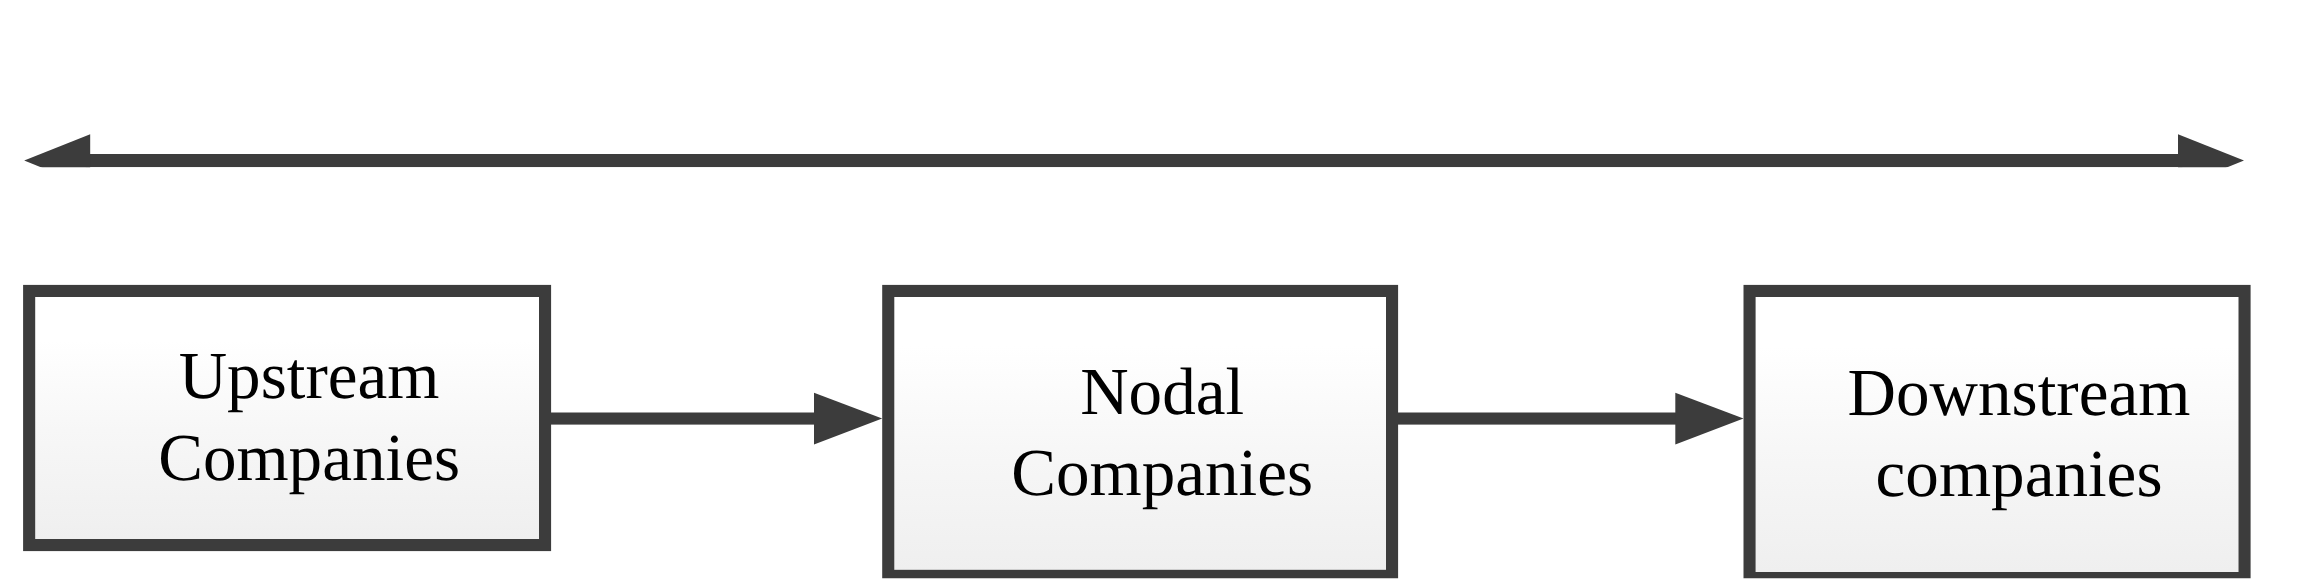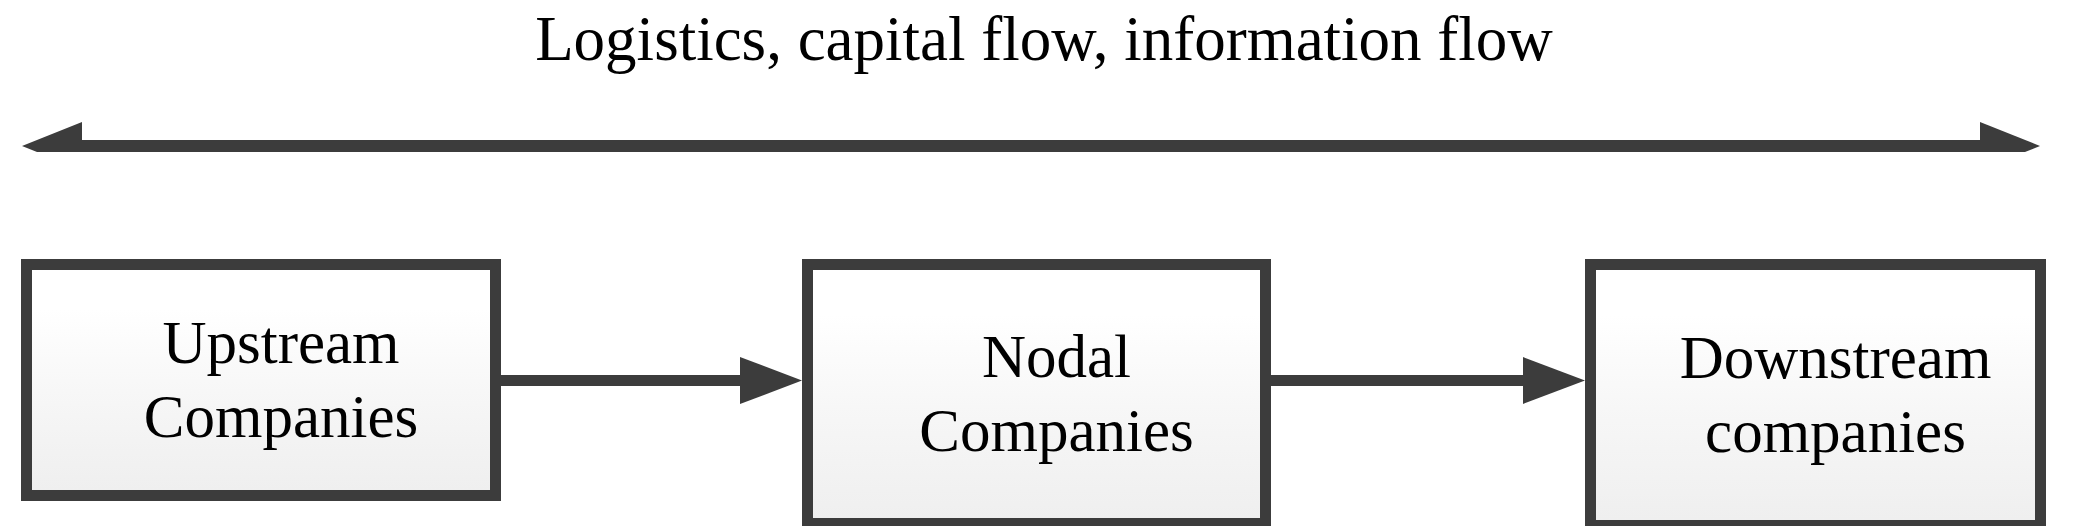--- a/index.html
+++ b/index.html
@@ -75,21 +75,20 @@
   }
   .connector svg { display: block; }
   #connector-1 { left: 500px; width: 304px; }
   #connector-2 { left: 1270px; width: 317px; }
 </style>
 </head>
 <body>
 
 <div id="canvas">
 
-  <div id="flow-title">Logistics, capital flow, information flow</div>
 
   <div id="main-flow-arrow">
     <svg width="2026" height="58" viewBox="0 0 2026 58" xmlns="http://www.w3.org/2000/svg">
 
       <rect x="60" y="46" width="1906" height="12" fill="#3c3c3c"></rect>
 
       <polygon points="4,52 64,28 64,76" fill="#3c3c3c"></polygon>
 
       <polygon points="2022,52 1962,28 1962,76" fill="#3c3c3c"></polygon>
     </svg>

